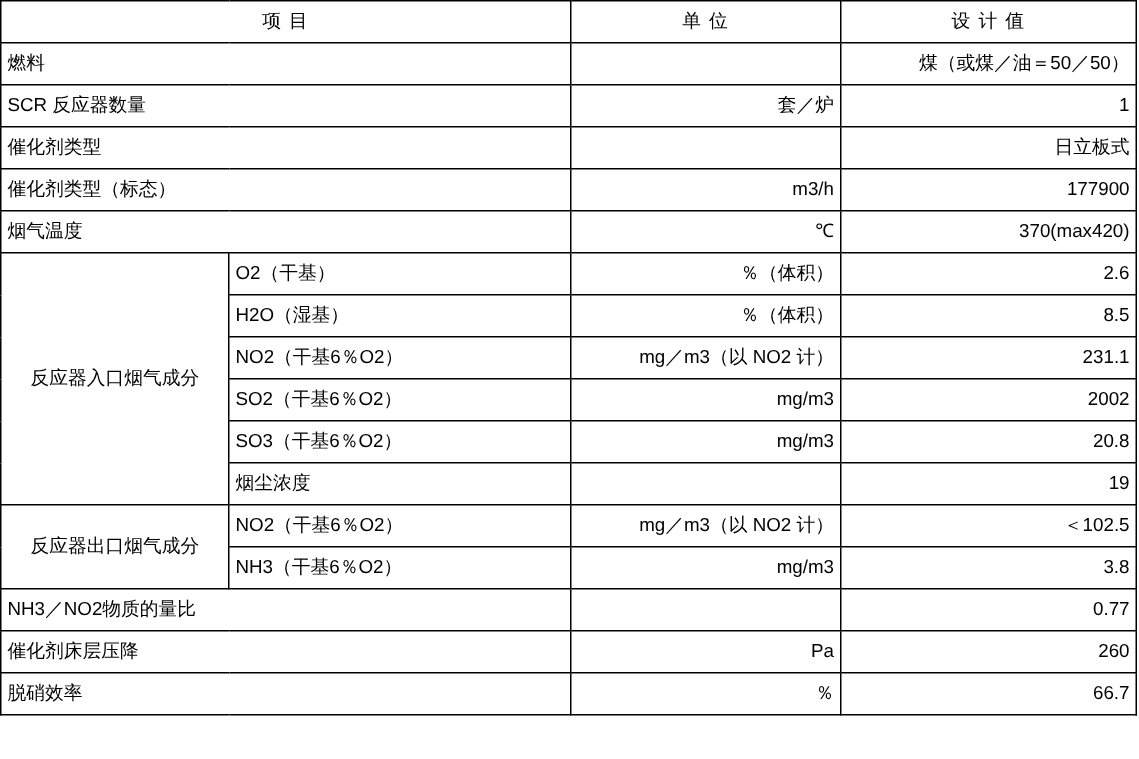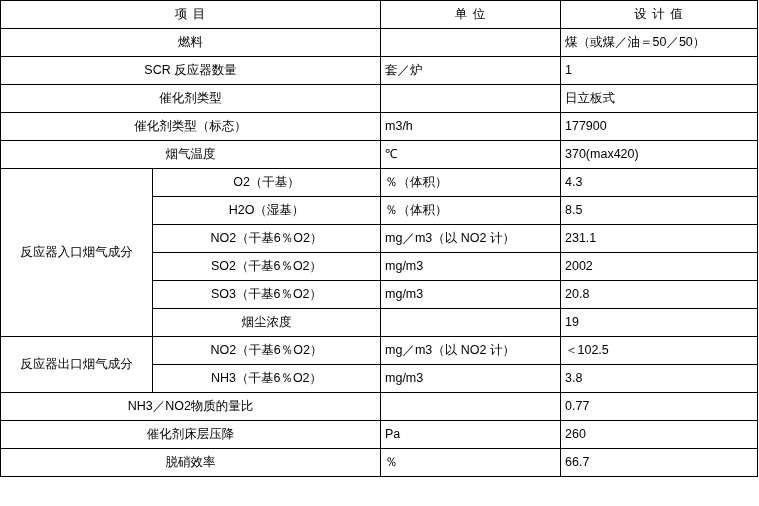--- a/index.html
+++ b/index.html
@@ -39,22 +39,22 @@
   .col-sub    { width: 228px; }
   .col-unit   { width: 180px; }
   .col-value  { width: 197px; }
 
   td.head {
     text-align: center;
     font-size: 13.5px;
     letter-spacing: 1px;
     height: 30px;
   }
-  td.center { text-align: left; }
-  td.left   { text-align: center; margin-left: 48px; }
+  td.center { text-align: right; }
+  td.left   { text-align: left; margin-left: 48px; }
   td.vmid-left {
     text-align: center;
     vertical-align: middle;
   }
   .nowrap { white-space: nowrap; }
 </style>
 </head>
 <body>
 
 <div class="sheet">
@@ -99,21 +99,21 @@
       <tr>
         <td class="left" colspan="2">烟气温度</td>
         <td class="center">℃</td>
         <td class="center">370(max420)</td>
       </tr>
 
       <tr>
         <td class="vmid-left" rowspan="6">反应器入口烟气成分</td>
         <td class="left">O2（干基）</td>
         <td class="center">％（体积）</td>
-        <td class="center">4.3</td>
+        <td class="center">2.6</td>
       </tr>
       <tr>
         <td class="left">H2O（湿基）</td>
         <td class="center">％（体积）</td>
         <td class="center">8.5</td>
       </tr>
       <tr>
         <td class="left">NO2（干基6％O2）</td>
         <td class="center nowrap">mg／m3（以 NO2 计）</td>
         <td class="center">231.1</td>

